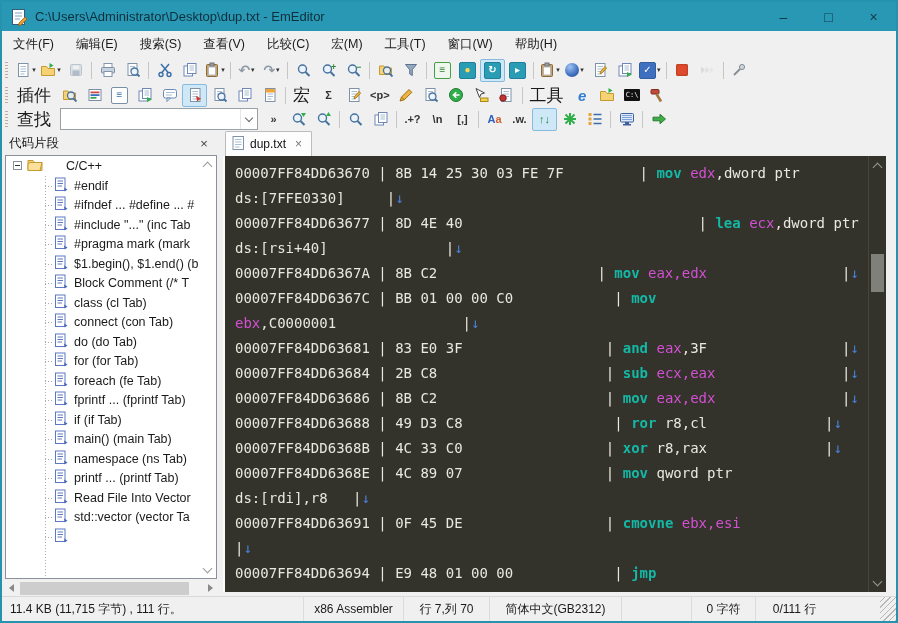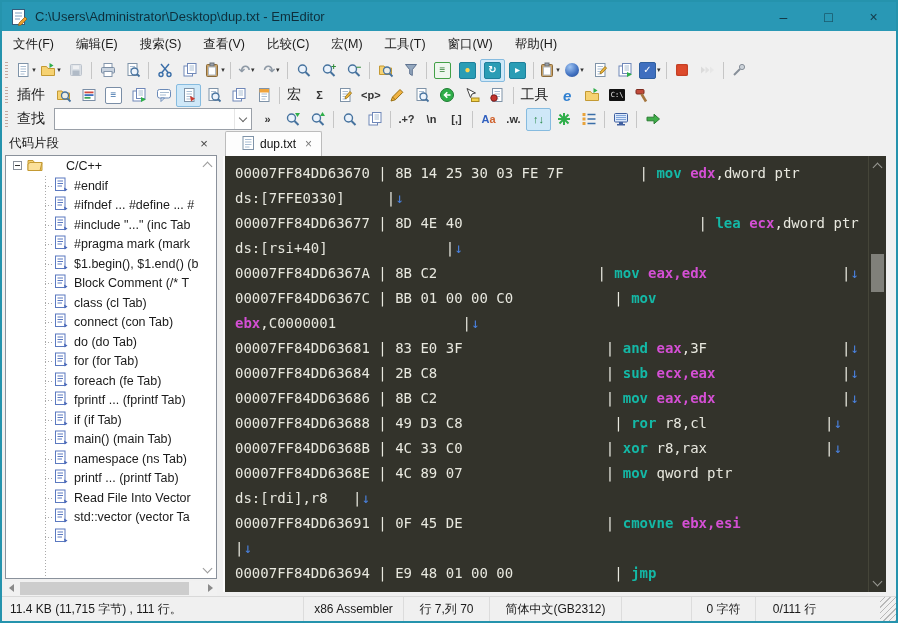--- a/index.html
+++ b/index.html
@@ -15,21 +15,21 @@
   
   .toolbar{background:#f0f0f0;display:flex;align-items:center;flex:none;}
   #tb1{height:26px;}#tb2{height:24px;}#tb3{height:24px;}
   .grip{width:3px;height:16px;margin:0 5px 0 3px;background:repeating-linear-gradient(to bottom,#c4a9a0 0 1px,transparent 1px 3px);flex:none;}
   .sep{width:1px;height:17px;background:#c6c6c6;margin:0 3px;flex:none;}
   .tbtn{height:21px;min-width:21px;padding:0 1px;display:inline-flex;align-items:center;justify-content:center;border:1px solid transparent;border-radius:2px;flex:none;}
   .tbtn.pressed{background:#cfe8f8;border-color:#86bbdf;}
   .tbtn.disabled{opacity:.42;}
   .tbtn svg{display:block;}
   .drop{font-size:7px;color:#333;margin-left:1px;}
-  .tlabel{font-size:14px;color:#1a1a1a;margin:0 6px 0 4px;white-space:nowrap;}
+  .tlabel{font-size:17px;color:#1a1a1a;margin:0 6px 0 4px;white-space:nowrap;}
   .itext{font-size:11px;font-weight:bold;color:#333;padding:0 2px;white-space:pre;}
   .iglyph{font-size:14px;line-height:14px;font-weight:bold;}
   .ibox{width:15px;height:15px;border:1px solid;border-radius:2px;font-size:10px;line-height:13px;text-align:center;font-weight:bold;display:inline-block;}
   .isphere{width:14px;height:14px;border-radius:50%;background:radial-gradient(circle at 5px 4px,#9fc4f2,#3f6fbf 60%,#274b8f);display:inline-block;}
   .istop{width:12px;height:12px;border-radius:2px;background:#dd4a2c;box-shadow:inset 0 0 2px #8a2310;display:inline-block;}
   .icmd{background:#111;color:#eee;font-family:"DejaVu Sans Mono",monospace;font-size:7px;padding:2px;border-radius:1px;line-height:8px;display:inline-block;}
   .ie{color:#2f7fd0;font-size:15px;font-weight:bold;font-style:italic;}
   .combo{display:inline-flex;align-items:center;width:196px;height:20px;background:#fff;border:1px solid #9aa0a8;margin:0 3px;}
   .combo input{flex:1;min-width:0;border:0;outline:0;height:16px;font-size:12px;padding:0 4px;background:transparent;font-family:inherit;}
   .cchev{width:16px;height:100%;display:flex;align-items:center;justify-content:center;border-left:1px solid #e6e6e6;}
@@ -53,27 +53,27 @@
   .tscroll.up{top:4px;}.tscroll.down{bottom:4px;}
   .hscroll{height:15px;margin-top:2px;background:#f1f1f1;position:relative;flex:none;}
   .harrow{position:absolute;top:3px;width:0;height:0;border-top:4.5px solid transparent;border-bottom:4.5px solid transparent;}
   .harrow.left{left:4px;border-right:5px solid #8a8a8a;}
   .harrow.right{right:4px;border-left:5px solid #8a8a8a;}
   .hthumb{position:absolute;left:15px;right:28px;top:1px;height:13px;background:#cdcdcd;}
   .splitter{width:6px;flex:none;}
   
   .epane{flex:1;display:flex;flex-direction:column;min-width:0;padding:0 10px 4px 0;}
   .tabbar{height:25px;display:flex;align-items:flex-end;flex:none;}
-  .tab{height:24px;display:flex;align-items:center;background:#fdfdfd;border:1px solid #bcbcbc;border-bottom:none;padding:0 9px 0 16px;font-size:12px;color:#111;margin-left:2px;border-radius:2px 2px 0 0;}
+  .tab{height:24px;display:flex;align-items:center;background:#fdfdfd;border:1px solid #bcbcbc;border-bottom:none;padding:0 9px 0 6px;font-size:12px;color:#111;margin-left:2px;border-radius:2px 2px 0 0;}
   .tab .ticn{margin-right:5px;}
   .tabx{margin-left:9px;color:#777;font-size:12px;}
   .ewrap{flex:1;display:flex;min-height:0;border-left:2px solid #fbfbfb;}
   .code{flex:1;min-width:0;background:#33332b;position:relative;overflow:hidden;font-family:"DejaVu Sans Mono",monospace;font-size:14px;line-height:25px;color:#e8e8df;padding:5px 0 0 10px;}
   .line{white-space:pre;height:25px;}
-  .c-w{color:#e8e8df;}.c-m{color:#14b8a6;font-weight:bold;}.c-r{color:#d44fd4;font-weight:bold;}.c-b{color:#4a82e0;}
+  .c-w{color:#e8e8df;}.c-m{color:#14b8a6;font-weight:bold;}.c-r{color:#d44fd4;font-weight:normal;}.c-b{color:#4a82e0;}
   .vscroll{width:17px;flex:none;background:#33332b;position:relative;border-left:1px solid #454539;}
   .vthumb{position:absolute;left:2px;right:2px;top:98px;height:38px;background:#80807a;}
   .varr{position:absolute;left:0;right:0;height:14px;display:flex;align-items:center;justify-content:center;}
   .varr span{width:6px;height:6px;border-right:1.5px solid #9a9a94;border-bottom:1.5px solid #9a9a94;display:block;}
   .varr.up{top:2px;}.varr.up span{transform:rotate(-135deg);margin-top:4px;}
   .varr.down{bottom:2px;}.varr.down span{transform:rotate(45deg);margin-bottom:4px;}
   
   .statusbar{height:24px;background:#f0f0f0;border-top:1px solid #d9d9d9;display:flex;align-items:center;font-size:12px;color:#1a1a1a;flex:none;gap:47px;}
   .sleft{flex:1;padding:0 8px;white-space:nowrap;overflow:hidden;}
   .scell{height:100%;display:flex;align-items:center;justify-content:center;border-left:1px solid #dcdcdc;padding:0 4px;box-sizing:border-box;white-space:nowrap;}

